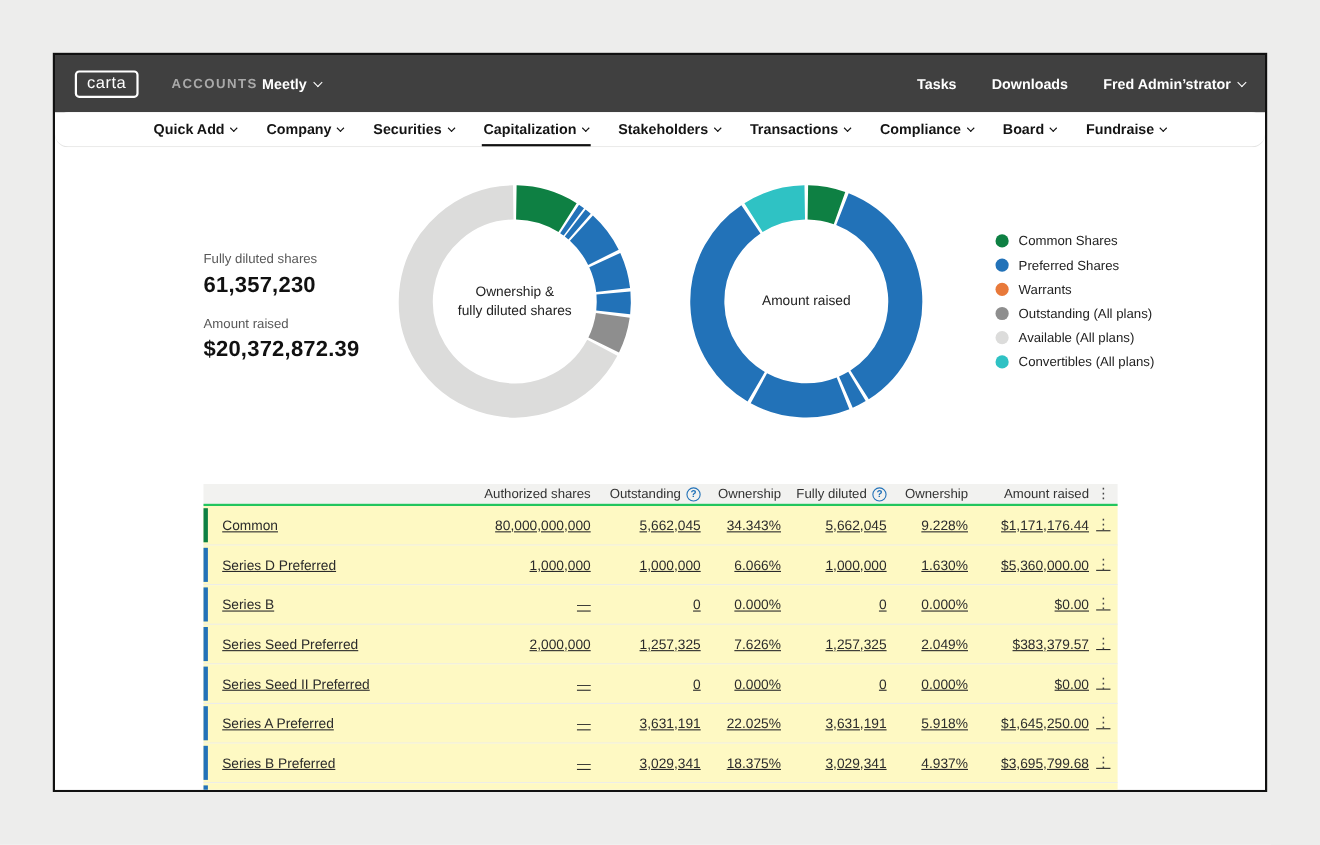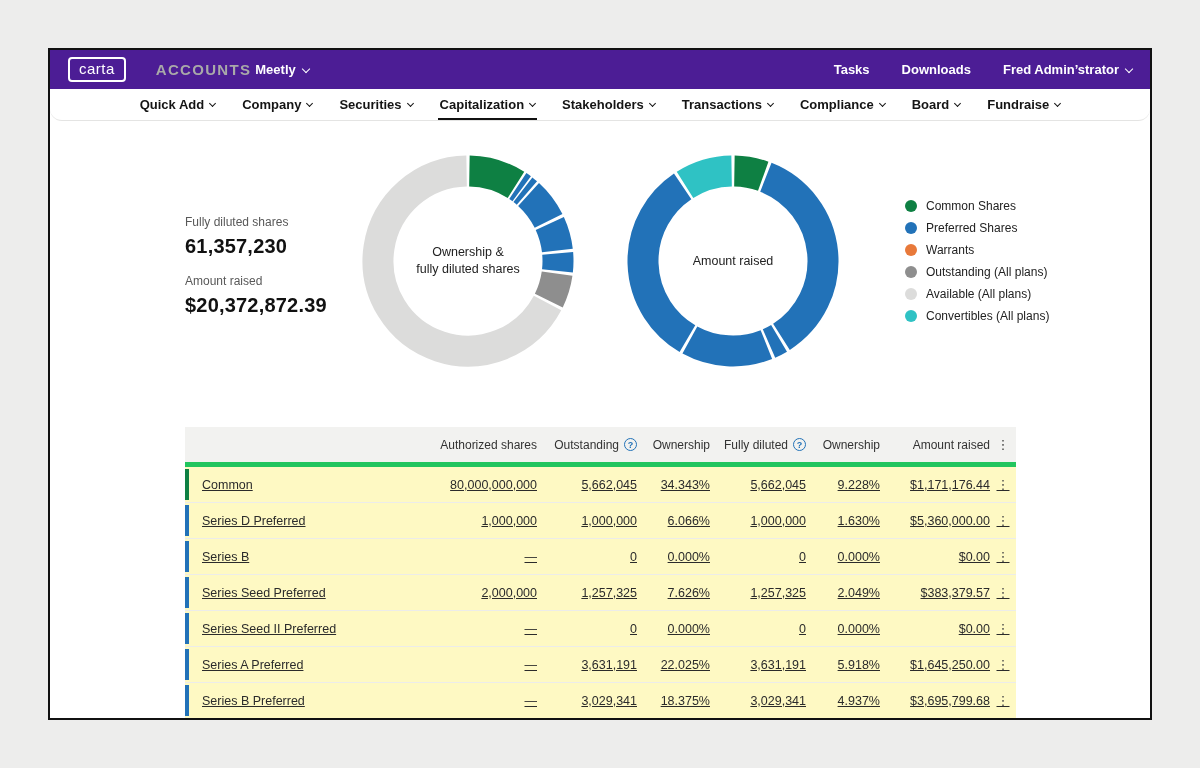--- a/index.html
+++ b/index.html
@@ -10,29 +10,29 @@
     color:#1a1a1a;
     position:relative;
     overflow:hidden;
   }
   .window {
     position:absolute; left:48px; top:48px; width:1104px; height:672px;
     background:#fff; border:2px solid #111; overflow:hidden;
   }
   
   .topbar {
-    height:39px; background:#4c1d95; display:flex; align-items:center;
+    height:52px; background:#404040; display:flex; align-items:center;
     padding:0 18px; color:#fff;
   }
   .logo-box {
     border:2px solid #fff; border-radius:4px; padding:2px 9px 4px;
     font-size:15px; font-weight:500; letter-spacing:.5px; color:#fff; line-height:1;
   }
   .accounts-label {
-    font-size:15px; color:#a9a9a9; letter-spacing:1.3px; margin-left:30px; font-weight:600;
+    font-size:12px; color:#a9a9a9; letter-spacing:1.3px; margin-left:30px; font-weight:600;
   }
   .company-menu { display:flex; align-items:center; margin-left:4px; font-size:13px; font-weight:700; cursor:pointer; }
   .topbar-right { margin-left:auto; display:flex; align-items:center; gap:32px; }
   .topbar-link { font-size:13px; font-weight:600; cursor:pointer; }
   .user-menu { display:flex; align-items:center; font-size:13px; font-weight:600; cursor:pointer;justify-content:space-between; }
   .chev {
     display:inline-block; width:6px; height:6px;
     border-right:1.6px solid currentColor; border-bottom:1.6px solid currentColor;
     transform:rotate(45deg); margin-left:7px; margin-bottom:2px;
   }
@@ -74,22 +74,22 @@
   .stakeholder-link { font-size:13px; color:#1566c0; cursor:pointer; }
   .link-arrow { font-family:"DejaVu Sans",sans-serif; font-size:12px; margin-left:3px; }
   
   .table { position:absolute; left:135px; top:306px; width:831px; }
   .thead, .trow {
     display:grid;
     grid-template-columns:182px 170px 100px 73px 96px 74px 110px 26px;
     align-items:center;
   }
   .thead {
-    background:#f2f2f0; height:40px; font-size:12px; color:#333;
-    border-bottom:5px solid #22c55e;
+    background:#f2f2f0; height:20px; font-size:12px; color:#333;
+    border-bottom:2px solid #22c55e;
   }
   .th { text-align:right; display:flex; justify-content:flex-end; align-items:center; white-space:nowrap; }
   .help-icon {
     width:13px; height:13px; border:1px solid #2272b8; border-radius:50%;
     color:#2272b8; font-size:9px; font-weight:700; display:inline-flex;
     align-items:center; justify-content:center; margin-left:5px; cursor:pointer; flex:none;
   }
   .trow { height:36px; font-size:12.5px; color:#2b2b2b; border-bottom:1px solid #ececea; position:relative; background:#fef9c3;text-decoration:underline; }
   .cell-name { padding-left:17px; display:flex; align-items:center; }
   .row-accent { position:absolute; left:0; top:2px; bottom:2px; width:4px; }

